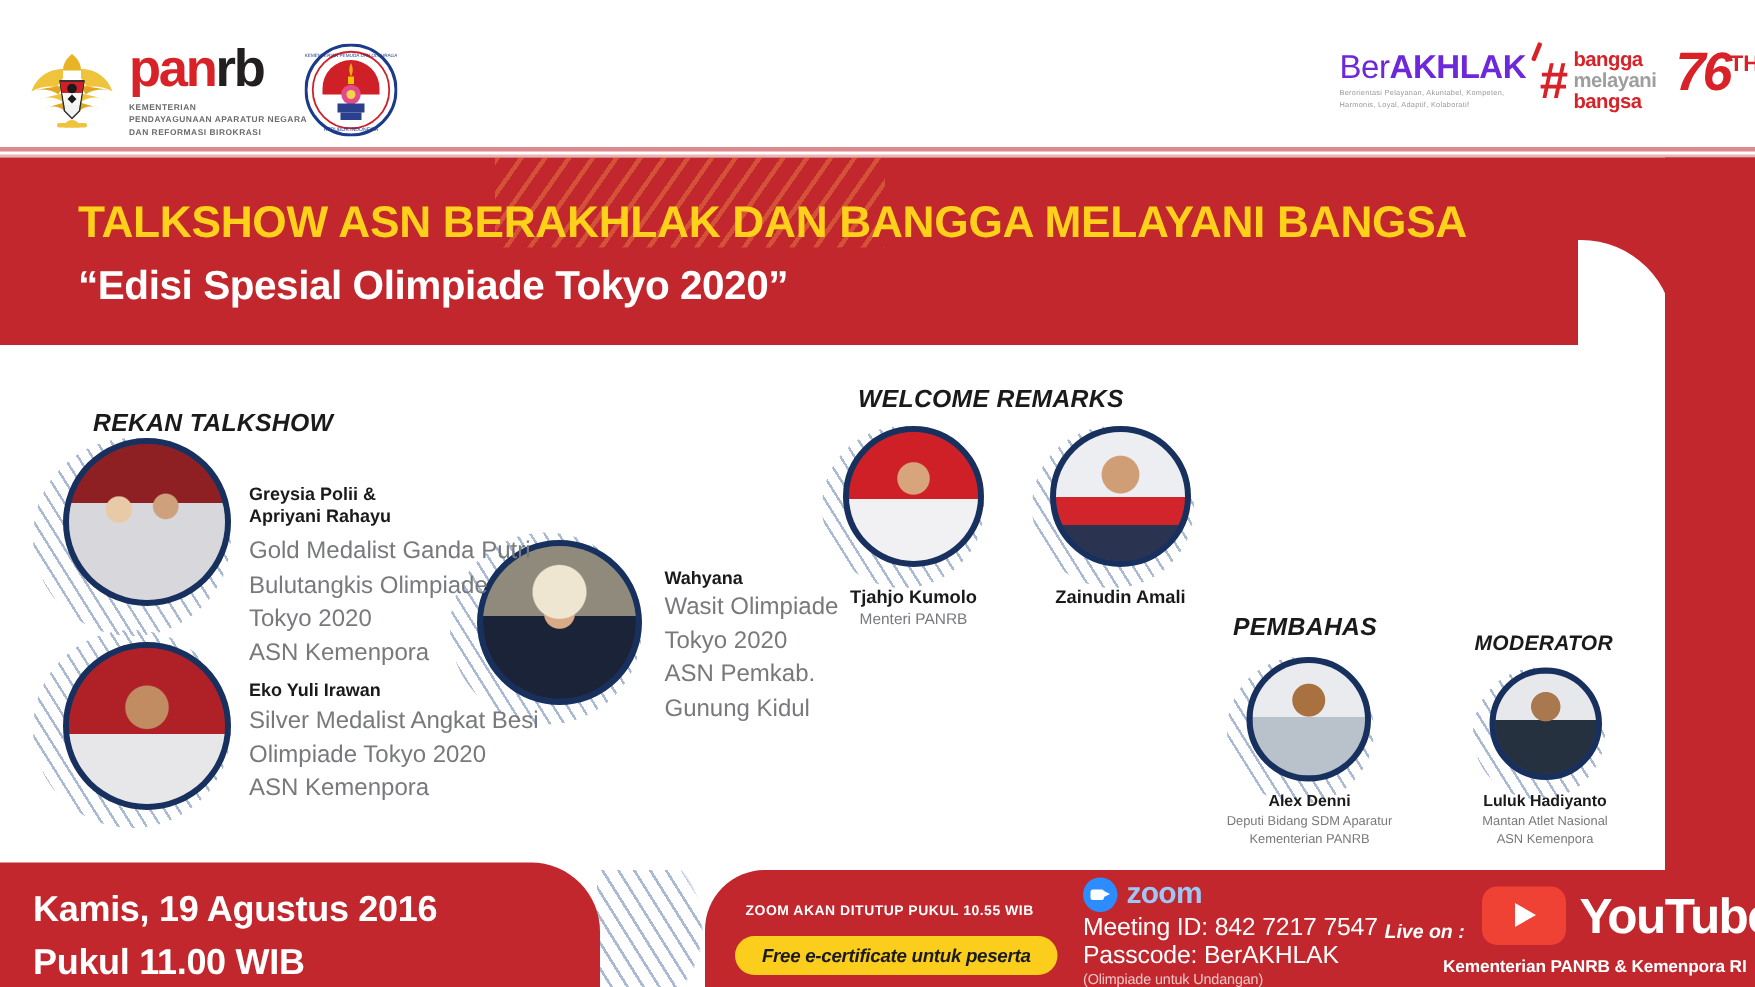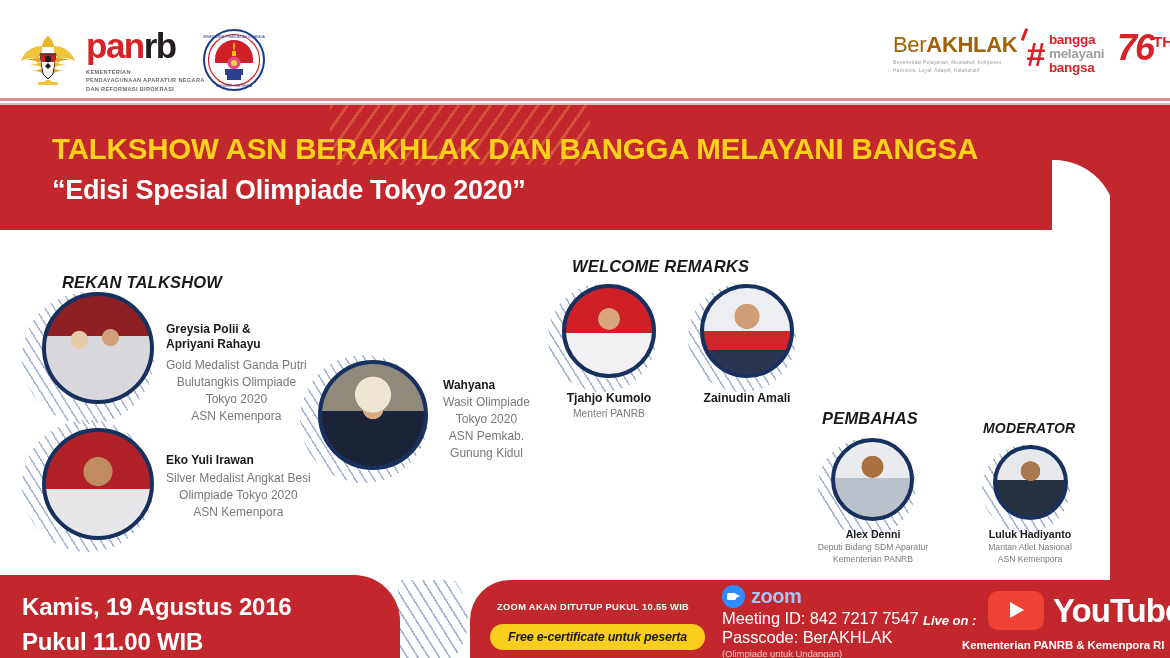--- a/index.html
+++ b/index.html
@@ -20,21 +20,21 @@
   .garuda{width:60px;height:62px;position:relative;}
   .panrb-text{display:flex;flex-direction:column;justify-content:center;}
   .panrb-word{font-size:35px;font-weight:700;letter-spacing:-1.5px;line-height:1;}
   .panrb-word .p1{color:#d92128;}
   .panrb-word .p2{color:#231f20;}
   .panrb-sub{font-size:5.6px;line-height:1.5;color:#6b6b6b;letter-spacing:.35px;margin-top:5px;font-weight:600;}
 
   .kemenpora-logo{position:absolute;left:203px;top:9px;width:62px;height:62px;}
 
   .berakhlak-block{position:absolute;left:893px;top:14px;}
-  .berakhlak-word{font-size:22px;font-weight:700;color:#a16207;letter-spacing:-.3px;line-height:1;position:relative;}
+  .berakhlak-word{font-size:22px;font-weight:700;color:#6d28d9;letter-spacing:-.3px;line-height:1;position:relative;}
   .berakhlak-word .lite{font-weight:400;}
   .berakhlak-tick{position:absolute;right:-9px;top:-6px;width:3px;height:13px;background:#d92128;transform:rotate(22deg);border-radius:1px;}
   .berakhlak-sub{font-size:4.9px;color:#9a9a9a;line-height:1.6;margin-top:3px;letter-spacing:.2px;}
 
   .bmb-block{position:absolute;left:1026px;top:13px;display:flex;align-items:center;gap:4px;}
   .bmb-hash{font-size:34px;color:#d92128;font-weight:700;font-style:italic;line-height:1;}
   .bmb-words{display:flex;flex-direction:column;line-height:1.02;}
   .bmb-words span{font-size:13.5px;font-weight:700;color:#d92128;letter-spacing:-.3px;}
   .bmb-words span.g{color:#9e9e9e;}
 
@@ -64,21 +64,21 @@
   .sec-head{position:absolute;font-size:16.5px;font-weight:700;font-style:italic;color:#1a1a1a;letter-spacing:.2px;z-index:7;white-space:nowrap;}
 
   .hatchcirc{position:absolute;border-radius:50%;z-index:3;
     background:repeating-linear-gradient(58deg, #aab9d4 0 1.6px, transparent 1.6px 8px);}
 
   .avatar{position:absolute;border-radius:50%;overflow:hidden;z-index:5;
     border:4px solid #17305e;box-sizing:border-box;background:#2a3f6b;}
   .avatar .ph{position:absolute;inset:0;}
 
   .pname{position:absolute;font-size:12px;font-weight:700;color:#1a1a1a;line-height:1.22;z-index:7;}
-  .prole{position:absolute;font-size:12px;color:#77797c;line-height:1.42;z-index:7;text-align:center;}
+  .prole{position:absolute;font-size:16px;color:#77797c;line-height:1.42;z-index:7;}
   .pname-c{position:absolute;font-size:12.2px;font-weight:700;color:#1a1a1a;line-height:1.22;z-index:7;text-align:center;}
   .prole-c{position:absolute;font-size:10.3px;color:#77797c;line-height:1.42;z-index:7;text-align:center;}
   .pname-s{font-size:10.6px;}
   .prole-s{font-size:8.6px;}
 
   
   .bot-left{position:absolute;left:0;top:555px;width:400px;height:103px;background:#c1272d;
     border-top-right-radius:46px;z-index:4;}
   .bot-left .dt1{position:absolute;left:22px;top:18px;font-size:24px;font-weight:700;color:#fff;letter-spacing:-.2px;white-space:nowrap;}
   .bot-left .dt2{position:absolute;left:22px;top:53px;font-size:24px;font-weight:700;color:#fff;letter-spacing:-.2px;white-space:nowrap;}

